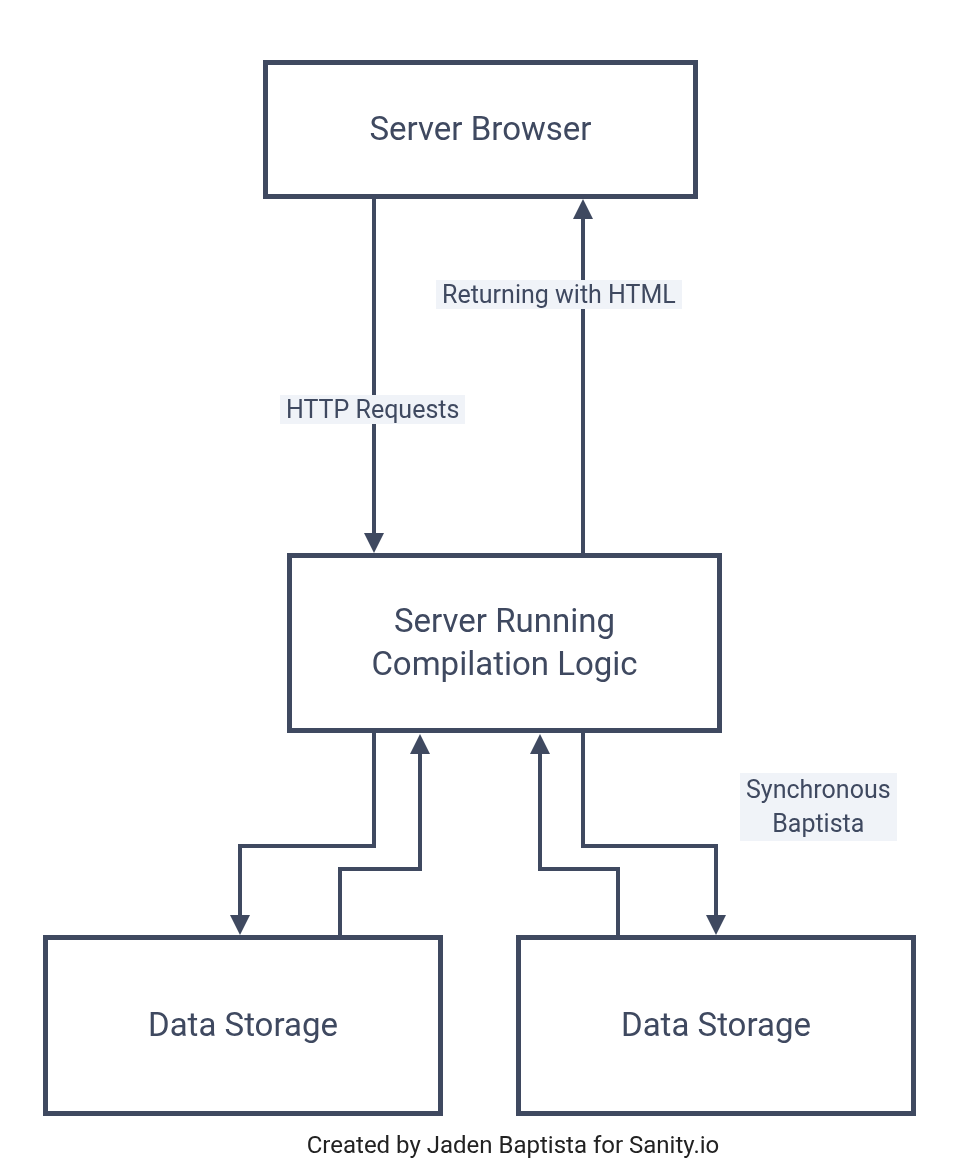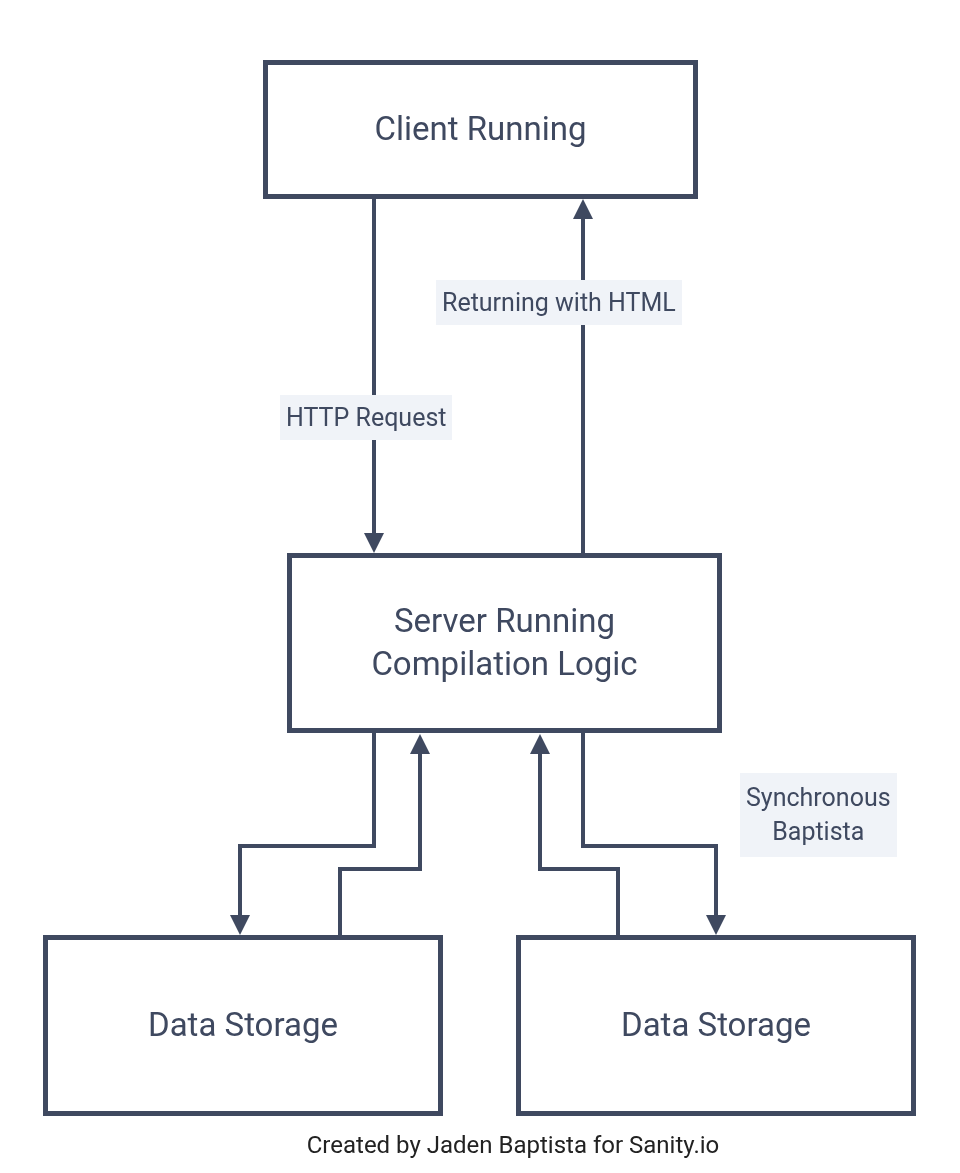--- a/index.html
+++ b/index.html
@@ -25,21 +25,21 @@
   padding: 0 20px;
   color: #3f4960;
   font-size: 33px;
   line-height: 1.3;
 }
 .label {
   position: absolute;
   color: #3f4960;
   font-size: 25px;
   background: #f0f3f8;
-  padding: 8px 6px;
+  padding: 0 6px;
   white-space: pre;
   text-align: center;
 }
 .attribution {
   position: absolute;
   color: #222;
   font-size: 24px;
   bottom: 14px;
   width: 100%;
   text-align: center;
@@ -52,21 +52,21 @@
   height: 1173px;
   pointer-events: none;
 }
 </style>
 </head>
 <body>
 
 <div class="canvas">
 
   <div class="box" style="left:263px; top:60px; width:435px; height:139px;">
-    <span>Client Running</span>
+    <span>Server Browser</span>
   </div>
 
   <div class="box" style="left:263px; top:553px; width:435px; height:180px;margin-left:24px;">
     <span>Server Running
 Compilation Logic</span>
   </div>
 
   <div class="box" style="left:43px; top:935px; width:400px; height:181px;">
     <span>Data Storage</span>
   </div>
@@ -88,21 +88,21 @@
 
     <path d="M 374 733 L 374 846 L 240 846 L 240 931" fill="none" stroke="#3f4960" stroke-width="4" marker-end="url(#arrowhead)"></path>
 
     <path d="M 340 935 L 340 869 L 420 869 L 420 738" fill="none" stroke="#3f4960" stroke-width="4" marker-end="url(#arrowhead)"></path>
 
     <path d="M 618 935 L 618 869 L 540 869 L 540 738" fill="none" stroke="#3f4960" stroke-width="4" marker-end="url(#arrowhead)"></path>
 
     <path d="M 583 733 L 583 846 L 716 846 L 716 931" fill="none" stroke="#3f4960" stroke-width="4" marker-end="url(#arrowhead)"></path>
   </svg>
 
-  <div class="label" style="left:280px; top:395px;">HTTP Request</div>
+  <div class="label" style="left:280px; top:395px;">HTTP Requests</div>
 
   <div class="label" style="left:436px; top:280px;">Returning with HTML</div>
 
   <div class="label" style="left:740px; top:773px; line-height:1.35;">Synchronous
 Baptista</div>
 
   <div class="attribution">Created by Jaden Baptista for Sanity.io</div>
 
 </div>
 

